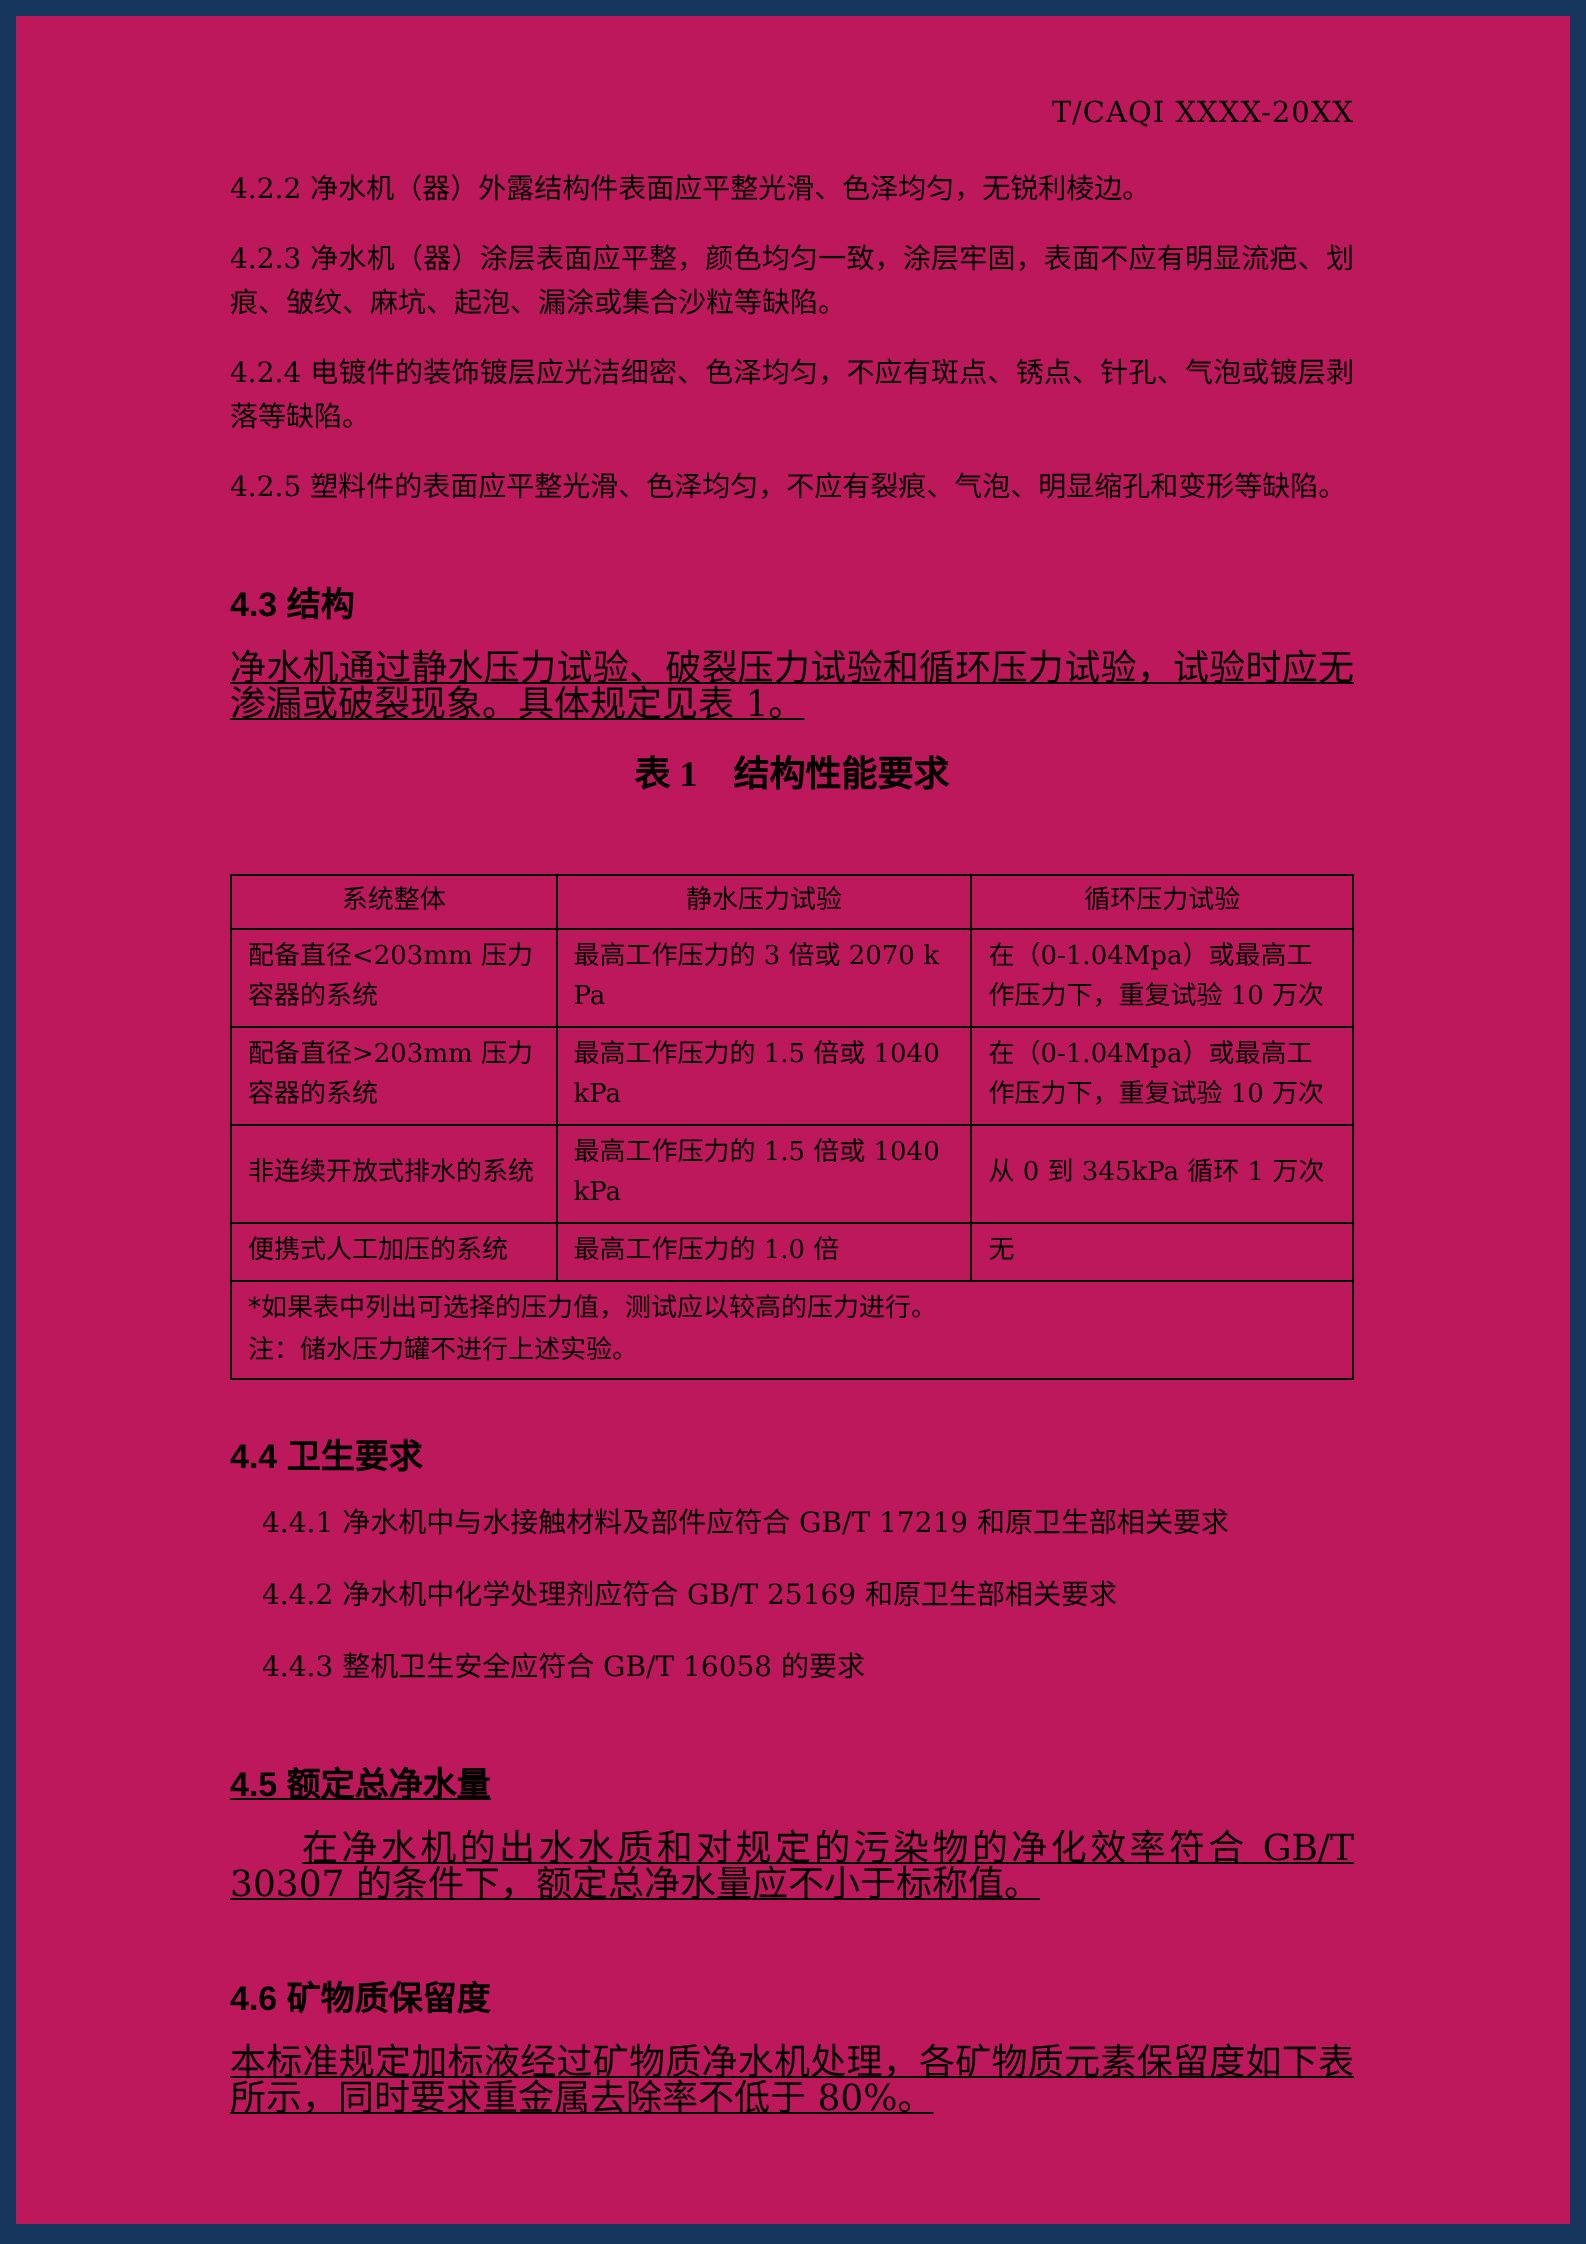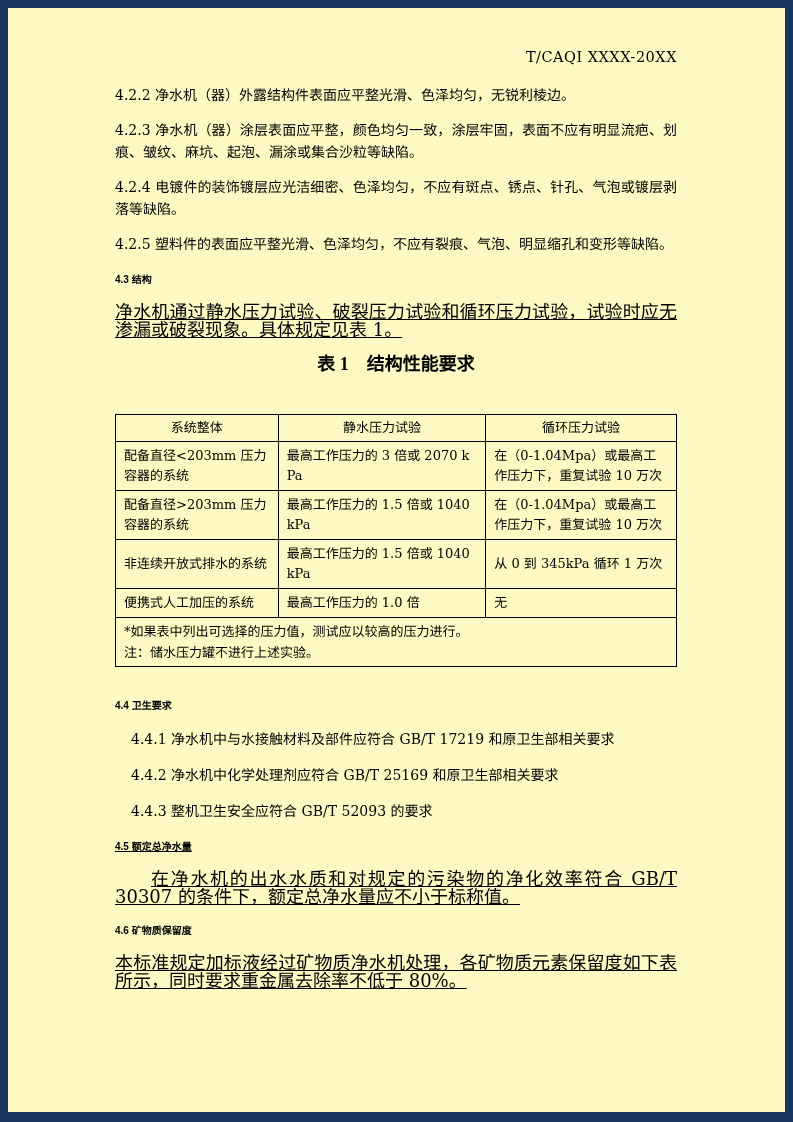--- a/index.html
+++ b/index.html
@@ -1,34 +1,34 @@
 <!DOCTYPE html>
 <html lang="zh-CN"><head>
 <meta charset="utf-8">
 <style>
   html,body{margin:0;padding:0;background:#17365d;}
   .page{
     width:793px;height:1122px;box-sizing:border-box;
     border:8px solid #17365d;border-bottom-width:10px;
-    background:#fef9c3;overflow:hidden;
+    background:#be185d;overflow:hidden;
     font-family:"DejaVu Serif","Liberation Serif",serif;
     color:#000;
   }
   .content{box-sizing:border-box;padding:40px 108px 0 107px;}
   .doc-header{
     text-align:right;font-size:14.5px;letter-spacing:.5px;
     margin:0 0 18px 0;line-height:18px;
   }
   p.clause{
     margin:0 0 13px 0;font-size:14px;line-height:22px;
     text-align:justify;text-justify:inter-ideograph;
   }
   h3.sec{
     font-family:"Liberation Sans","DejaVu Sans",sans-serif;
-    font-size:10px;font-weight:bold;margin:16px 0 14px 0;line-height:18px;
+    font-size:17px;font-weight:bold;margin:39px 0 14px 0;line-height:18px;
   }
   p.body-text{
     margin:0 0 10px 0;font-size:18px;line-height:18px;
     text-align:justify;text-justify:inter-ideograph;text-decoration:underline;
   }
   .table-caption{
     font-family:Liberation Serif, serif;
     text-align:center;font-weight:bold;font-size:18px;
     margin:10px 0 6px 0;
   }
@@ -111,21 +111,21 @@
           <div>注：储水压力罐不进行上述实验。</div>
         </td>
       </tr>
     </tbody>
       </table>
 
     <h3 class="sec" style="margin-top:30px;">4.4 卫生要求</h3>
     <div class="h44-items">
       <p>4.4.1 净水机中与水接触材料及部件应符合 GB/T 17219 和原卫生部相关要求</p>
       <p>4.4.2 净水机中化学处理剂应符合 GB/T 25169 和原卫生部相关要求</p>
-      <p>4.4.3 整机卫生安全应符合 GB/T 52093 的要求</p>
+      <p>4.4.3 整机卫生安全应符合 GB/T 16058 的要求</p>
     </div>
 
     <h3 class="sec gap-lg">4.5 额定总净水量</h3>
     <p class="body-text indent2">在净水机的出水水质和对规定的污染物的净化效率符合 GB/T 30307 的条件下，额定总净水量应不小于标称值。</p>
 
     <h3 class="sec gap-xl">4.6 矿物质保留度</h3>
     <p class="body-text">本标准规定加标液经过矿物质净水机处理，各矿物质元素保留度如下表所示，同时要求重金属去除率不低于 80%。</p>
 
   </div>
 </div>

